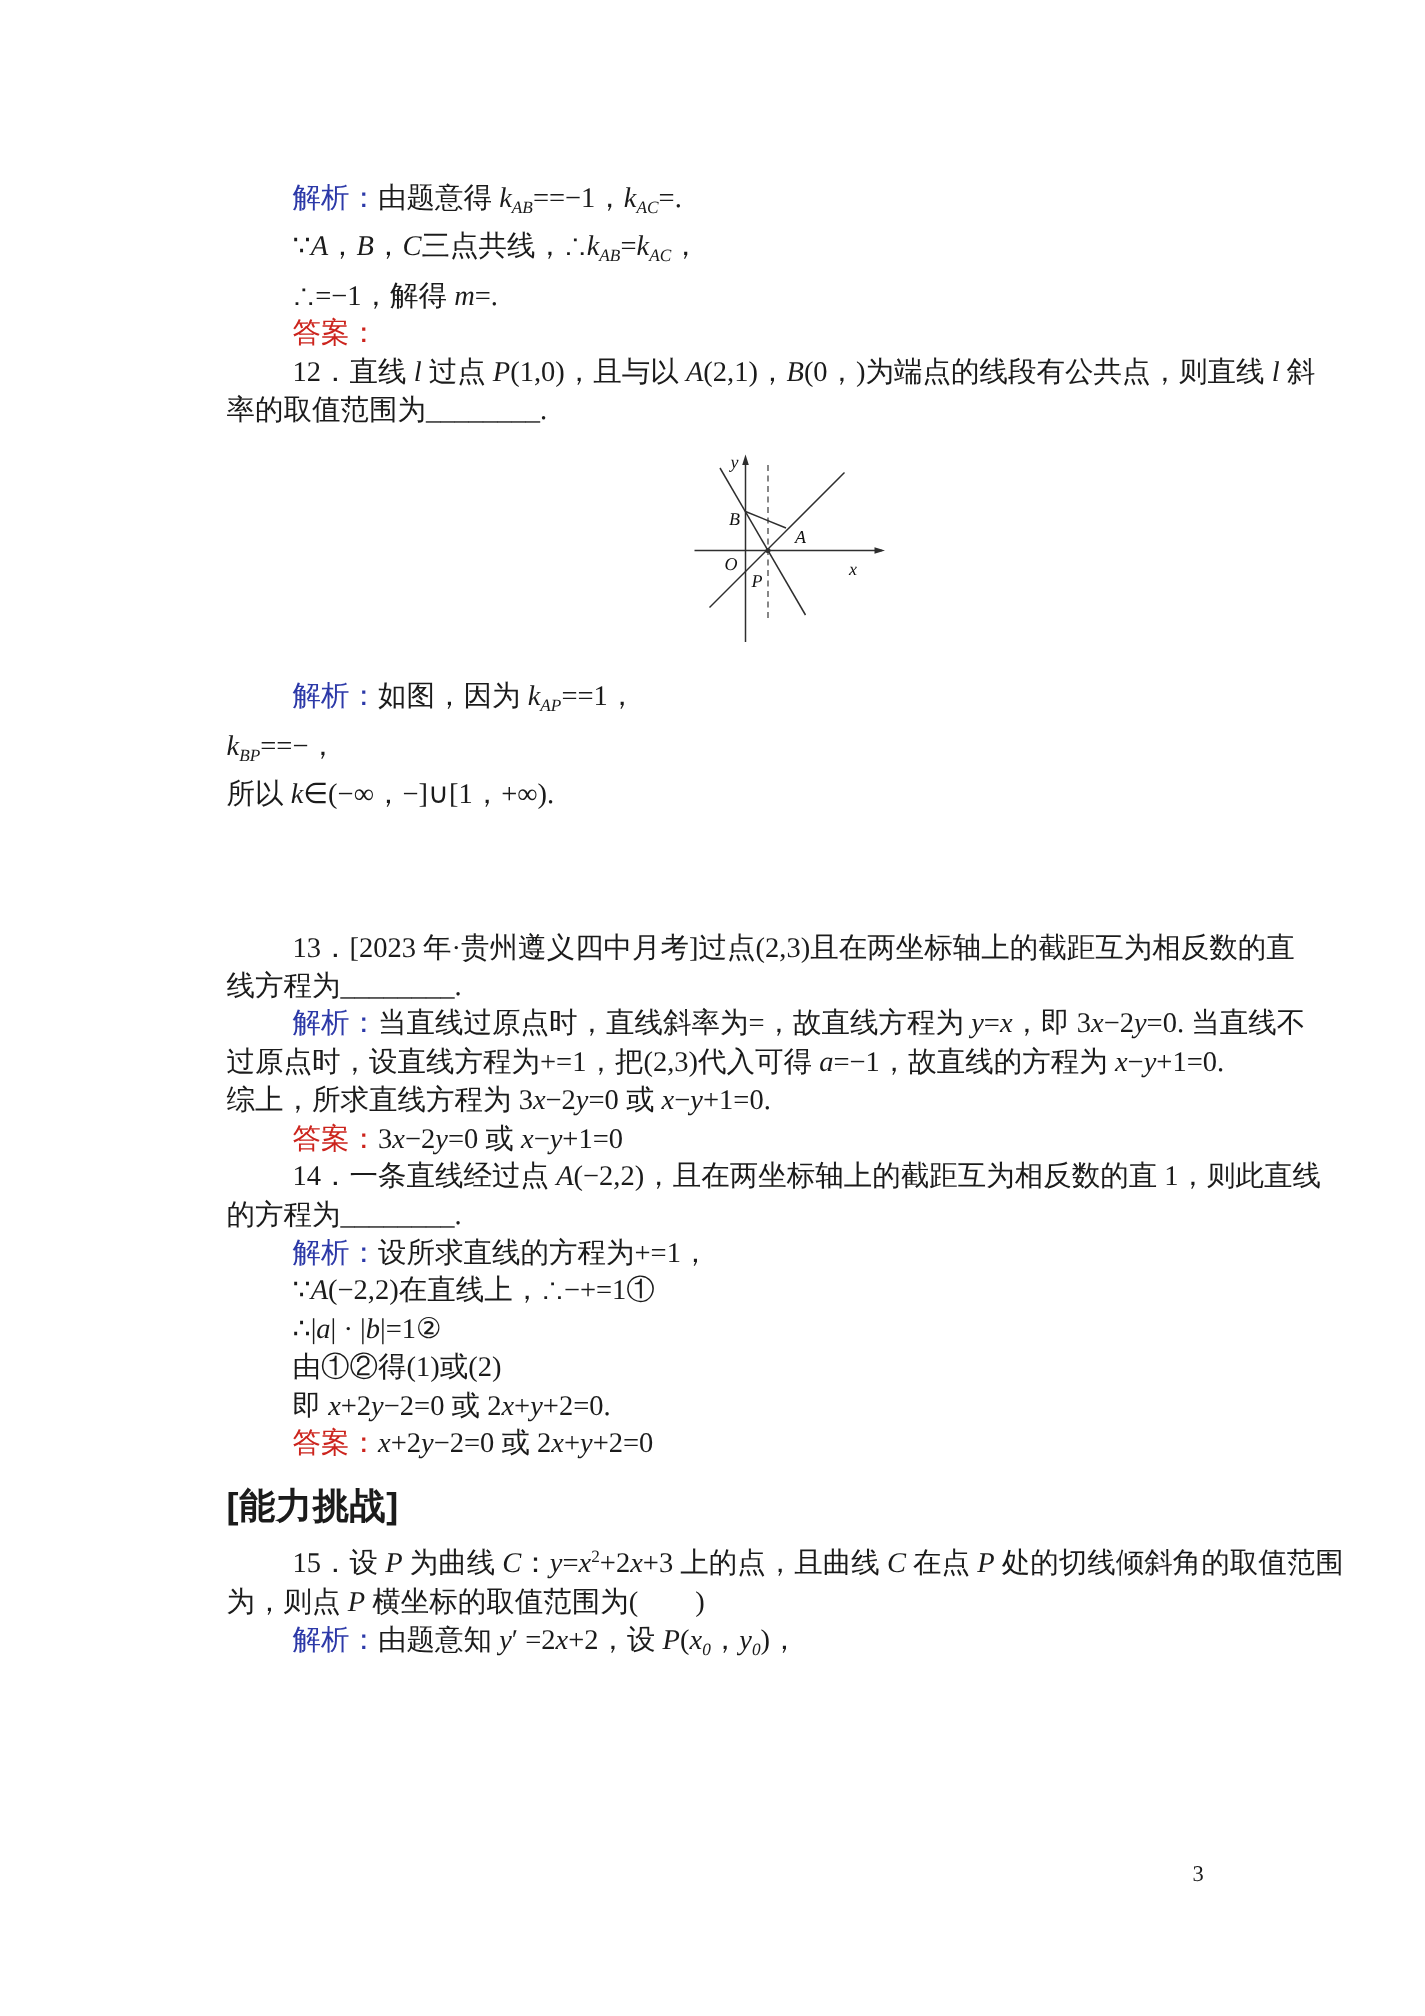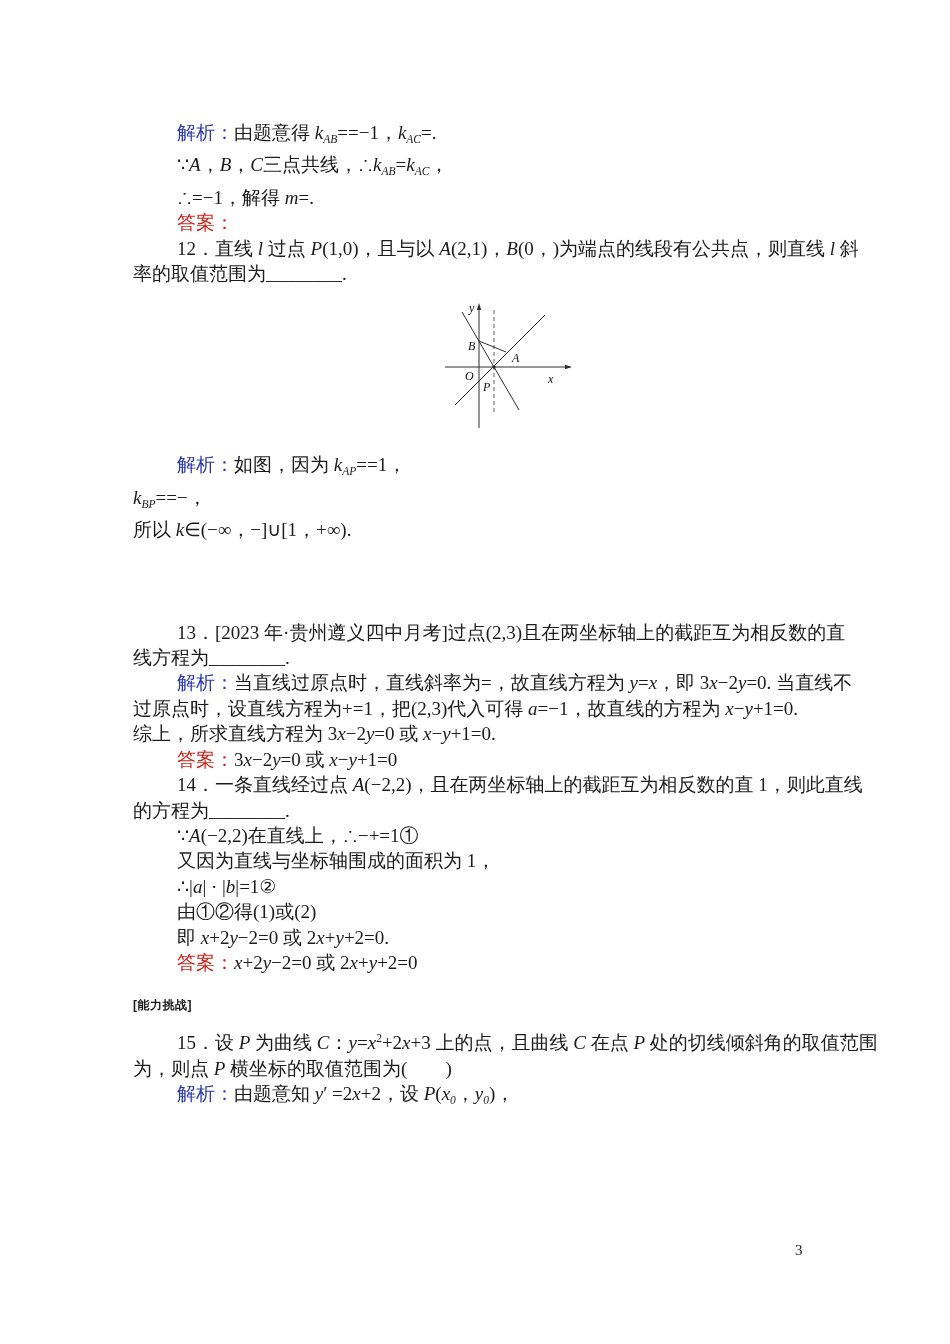--- a/index.html
+++ b/index.html
@@ -12,21 +12,21 @@
     position:relative;
     width:950px;height:1344px;
     margin:0 auto;
     background:#ffffff;
     font-family:"Liberation Serif", serif;
     color:var(--c-text);
     overflow:hidden;
   }
   .content{
     position:absolute;
-    left:133px;top:120px;width:690px;
+    left:151px;top:120px;width:690px;
   }
   .line{
     font-size:19px;
     line-height:25.4px;
     white-space:nowrap;
   }
   .line.indent{padding-left:44px;}
   .run-c{font-family:"Liberation Serif", serif;}
   .run-m{font-family:"Liberation Serif", serif;}
   .run-i{font-style:italic;}
@@ -44,21 +44,21 @@
   .fig-dashed{stroke:#7a7a7a;stroke-width:1.2;stroke-dasharray:4 3;fill:none;}
   .fig-label{
     font-family:"Liberation Serif", serif;
     font-style:italic;
     font-size:12px;
     fill:#111;
   }
   .section-heading{
     font-family:"Liberation Sans", sans-serif;
     font-weight:700;
-    font-size:12px;
+    font-size:24px;
     line-height:26px;
     margin-top:17px;
     margin-bottom:8px;
     letter-spacing:0.5px;
   }
   .page-number{
     position:absolute;
     left:795px;top:1242px;
     font-size:15px;
     font-family:"Liberation Serif", serif;
@@ -112,22 +112,22 @@
         <div class="line"><span class="run-i">k</span><span class="run-is">BP</span><span class="run-m">==−，</span></div>
         <div class="line"><span class="run-c">所以 </span><span class="run-i">k</span><span class="run-m">∈(−∞，−]∪[1，+∞).</span></div>
         <div class="line indent" style="margin-top: 77px;"><span class="run-m">13．[2023 </span><span class="run-c">年·贵州遵义四中月考</span><span class="run-m">]</span><span class="run-c">过点</span><span class="run-m">(2,3)</span><span class="run-c">且在两坐标轴上的截距互为相反数的直</span></div>
         <div class="line"><span class="run-c">线方程为</span><span class="run-m">________.</span></div>
         <div class="line indent"><span class="run-b">解析：</span><span class="run-c">当直线过原点时，直线斜率为</span><span class="run-m">=</span><span class="run-c">，故直线方程为 </span><span class="run-i">y</span><span class="run-m">=</span><span class="run-i">x</span><span class="run-c">，即 </span><span class="run-m">3</span><span class="run-i">x</span><span class="run-m">−2</span><span class="run-i">y</span><span class="run-m">=0.</span><span class="run-c"> 当直线不</span></div>
         <div class="line"><span class="run-c">过原点时，设直线方程为</span><span class="run-m">+=1</span><span class="run-c">，把</span><span class="run-m">(2,3)</span><span class="run-c">代入可得 </span><span class="run-i">a</span><span class="run-m">=−1</span><span class="run-c">，故直线的方程为 </span><span class="run-i">x</span><span class="run-m">−</span><span class="run-i">y</span><span class="run-m">+1=0.</span></div>
         <div class="line"><span class="run-c">综上，所求直线方程为 </span><span class="run-m">3</span><span class="run-i">x</span><span class="run-m">−2</span><span class="run-i">y</span><span class="run-m">=0 </span><span class="run-c">或 </span><span class="run-i">x</span><span class="run-m">−</span><span class="run-i">y</span><span class="run-m">+1=0.</span></div>
         <div class="line indent"><span class="run-r">答案：</span><span class="run-m">3</span><span class="run-i">x</span><span class="run-m">−2</span><span class="run-i">y</span><span class="run-m">=0 </span><span class="run-c">或 </span><span class="run-i">x</span><span class="run-m">−</span><span class="run-i">y</span><span class="run-m">+1=0</span></div>
         <div class="line indent"><span class="run-m">14．</span><span class="run-c">一条直线经过点 </span><span class="run-i">A</span><span class="run-m">(−2,2)</span><span class="run-c">，且在两坐标轴上的截距互为相反数的直 </span><span class="run-m">1</span><span class="run-c">，则此直线</span></div>
         <div class="line"><span class="run-c">的方程为</span><span class="run-m">________.</span></div>
+        <div class="line indent"><span class="run-b">解析：</span><span class="run-c">设所求直线的方程为</span><span class="run-m">+=1</span><span class="run-c">，</span></div>
         <div class="line indent"><span class="run-m">∵</span><span class="run-i">A</span><span class="run-m">(−2,2)</span><span class="run-c">在直线上，</span><span class="run-m">∴−+=1①</span></div>
-        <div class="line indent"><span class="run-c">又因为直线与坐标轴围成的面积为 </span><span class="run-m">1</span><span class="run-c">，</span></div>
         <div class="line indent"><span class="run-m">∴|</span><span class="run-i">a</span><span class="run-m">| · |</span><span class="run-i">b</span><span class="run-m">|=1②</span></div>
         <div class="line indent"><span class="run-c">由</span><span class="run-m">①②</span><span class="run-c">得</span><span class="run-m">(1)</span><span class="run-c">或</span><span class="run-m">(2)</span></div>
         <div class="line indent"><span class="run-c">即 </span><span class="run-i">x</span><span class="run-m">+2</span><span class="run-i">y</span><span class="run-m">−2=0 </span><span class="run-c">或 </span><span class="run-m">2</span><span class="run-i">x</span><span class="run-m">+</span><span class="run-i">y</span><span class="run-m">+2=0.</span></div>
         <div class="line indent"><span class="run-r">答案：</span><span class="run-i">x</span><span class="run-m">+2</span><span class="run-i">y</span><span class="run-m">−2=0 </span><span class="run-c">或 </span><span class="run-m">2</span><span class="run-i">x</span><span class="run-m">+</span><span class="run-i">y</span><span class="run-m">+2=0</span></div>
       </div>
 
     <div class="section-heading">[能力挑战]</div>
 
     <div id="content-part3">
         <div class="line indent"><span class="run-m">15．</span><span class="run-c">设 </span><span class="run-i">P</span><span class="run-c"> 为曲线 </span><span class="run-i">C</span><span class="run-c">：</span><span class="run-i">y</span><span class="run-m">=</span><span class="run-i">x</span><span class="run-sup">2</span><span class="run-m">+2</span><span class="run-i">x</span><span class="run-m">+3</span><span class="run-c"> 上的点，且曲线 </span><span class="run-i">C</span><span class="run-c"> 在点 </span><span class="run-i">P</span><span class="run-c"> 处的切线倾斜角的取值范围</span></div>

